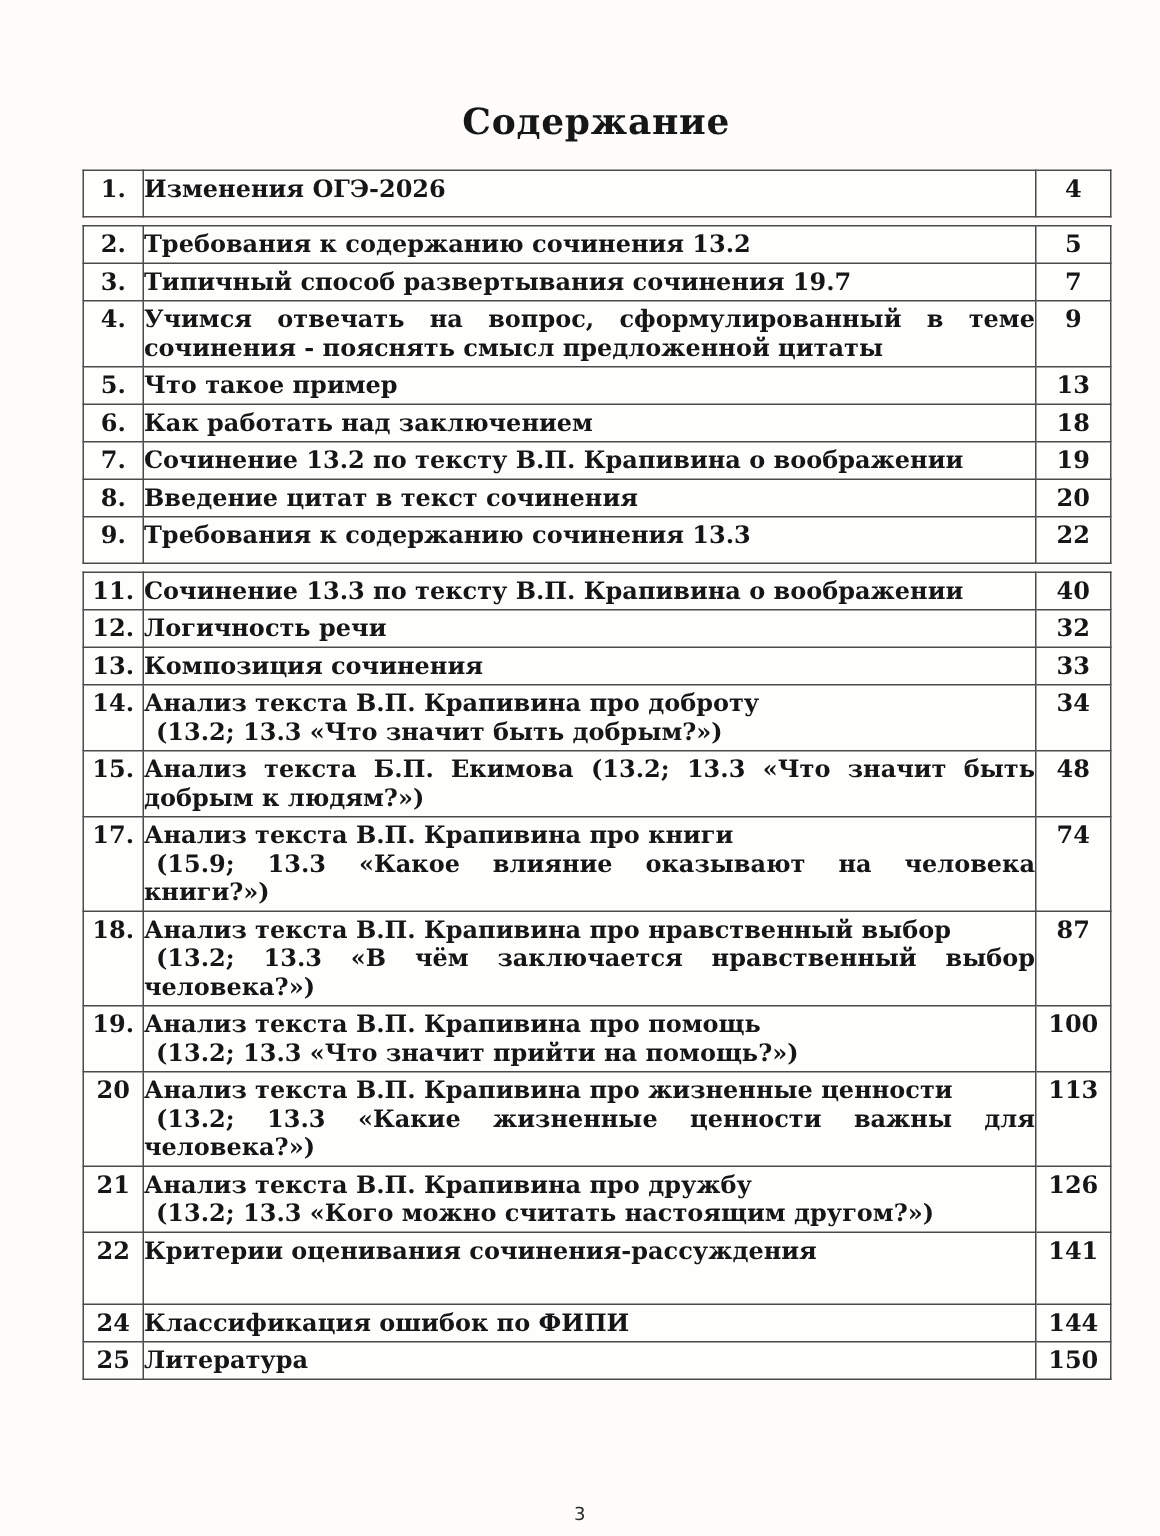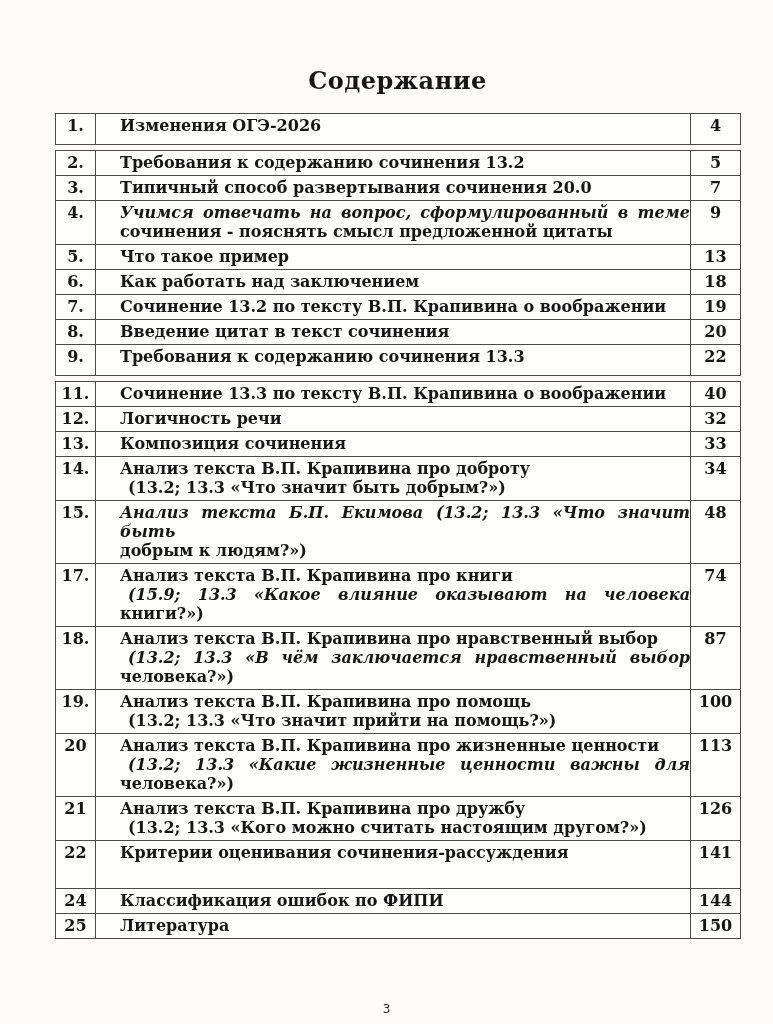--- a/index.html
+++ b/index.html
@@ -54,22 +54,22 @@
     width:595px;
     padding-left:7px;
     padding-right:5px;
     text-align:justify;
   }
   td.c-page{
     width:50px;
     text-align:center;
     background:var(--side-bg);
   }
-  .line{text-align:justify;margin-left:24px;}
-  .line.stretch{text-align-last:justify;font-style:italic;}
+  .line{text-align:justify;}
+  .line.stretch{text-align-last:justify;}
   .line.indent{padding-left:8px;}
   tr.pad-sm td{padding-bottom:9px;}
   tr.pad-lg td{padding-bottom:26px;}
   tr.gap td{
     border:none;
     background:transparent;
     padding:0;
     height:6px;
     line-height:6px;
   }
@@ -104,21 +104,21 @@
         <tr>
           <td class="c-num">2.</td>
           <td class="c-title">
             <div class="line">Требования к содержанию сочинения 13.2</div>
           </td>
           <td class="c-page">5</td>
         </tr>
         <tr>
           <td class="c-num">3.</td>
           <td class="c-title">
-            <div class="line">Типичный способ развертывания сочинения 20.0</div>
+            <div class="line">Типичный способ развертывания сочинения 19.7</div>
           </td>
           <td class="c-page">7</td>
         </tr>
         <tr>
           <td class="c-num">4.</td>
           <td class="c-title">
             <div class="line stretch">Учимся отвечать на вопрос, сформулированный в теме</div>
             <div class="line">сочинения - пояснять смысл предложенной цитаты</div>
           </td>
           <td class="c-page">9</td>

